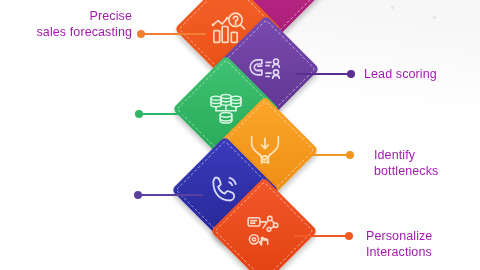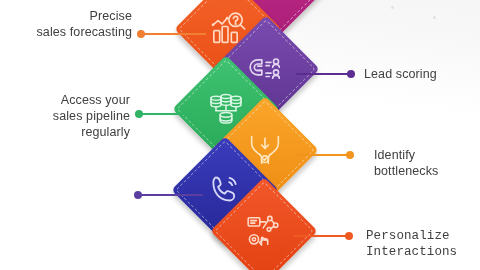--- a/index.html
+++ b/index.html
@@ -51,21 +51,21 @@
     border-radius:50%; transform:translateY(-50%);
   }
   .conn.left  .dot { left:-3px; }
   .conn.right .dot { right:-3px; }
 
   
   .label{
     position:absolute;
     font-size:12.5px;
     line-height:1.28;
-    color:#404040;
+    color:#a21caf;
     letter-spacing:.1px;
     white-space:pre-line;
     font-family:"Liberation Sans", sans-serif;
   }
   .label.r { text-align:right; }
   .label.l { text-align:left; }
 </style>
 </head>
 <body>
 
@@ -137,23 +137,20 @@
         <path d="M12 26h24"></path>
         <ellipse cx="24" cy="31" rx="7" ry="2.8"></ellipse>
         <path d="M17 31v7c0 1.5 3.1 2.8 7 2.8s7-1.3 7-2.8v-7"></path>
         <path d="M17 35.5c0 1.5 3.1 2.8 7 2.8s7-1.3 7-2.8"></path>
       </svg>
     </span>
   </div>
   <div class="conn left" style="left:138px; top:113px; width:66px; background:#2fb565;">
     <span class="dot" style="background:#2fb565;"></span>
   </div>
-  <div class="label r" style="left:8px; top:92px; width:122px;">Access your
-sales pipeline
-regularly</div>
 
   <div class="diamond" style="left:227px; top:112px; background:linear-gradient(135deg,#faa62a 0%,#ee8c12 100%);">
     <span class="ico">
       <svg viewBox="0 0 48 48" fill="none" stroke="#ffe6bd" stroke-width="2" stroke-linecap="round" stroke-linejoin="round">
         <path d="M8 8v8c0 7 5 10 8.5 12.5C19 30 20 31.5 20 34v6"></path>
         <path d="M40 8v8c0 7-5 10-8.5 12.5C29 30 28 31.5 28 34v6"></path>
         <path d="M24 10v12"></path>
         <path d="M20 18l4 4 4-4"></path>
         <circle cx="24" cy="35" r="4"></circle>
         <path d="M22.4 35l1.1 1.2 2.1-2.3"></path>
@@ -195,16 +192,16 @@
         <path d="M22.8 33.5c0-1.2 1.9-1.2 1.9 0V35"></path>
         <path d="M24.7 34c0-1.2 1.9-1.2 1.9 0v1"></path>
         <path d="M26.6 35v-.2c0-1.2 1.8-1.2 1.8 0V40"></path>
         <path d="M21 36l-2.4 1.6 2.4 3.2"></path>
       </svg>
     </span>
   </div>
   <div class="conn right" style="left:294px; top:235px; width:56px; background:#ef5a23;">
     <span class="dot" style="background:#ef5a23;"></span>
   </div>
-  <div class="label l" style="left:366px; top:228px; width:114px;font-family:Liberation Mono, monospace;">Personalize
+  <div class="label l" style="left:366px; top:228px; width:114px;">Personalize
 Interactions</div>
 
 </div>
 
 </body></html>

